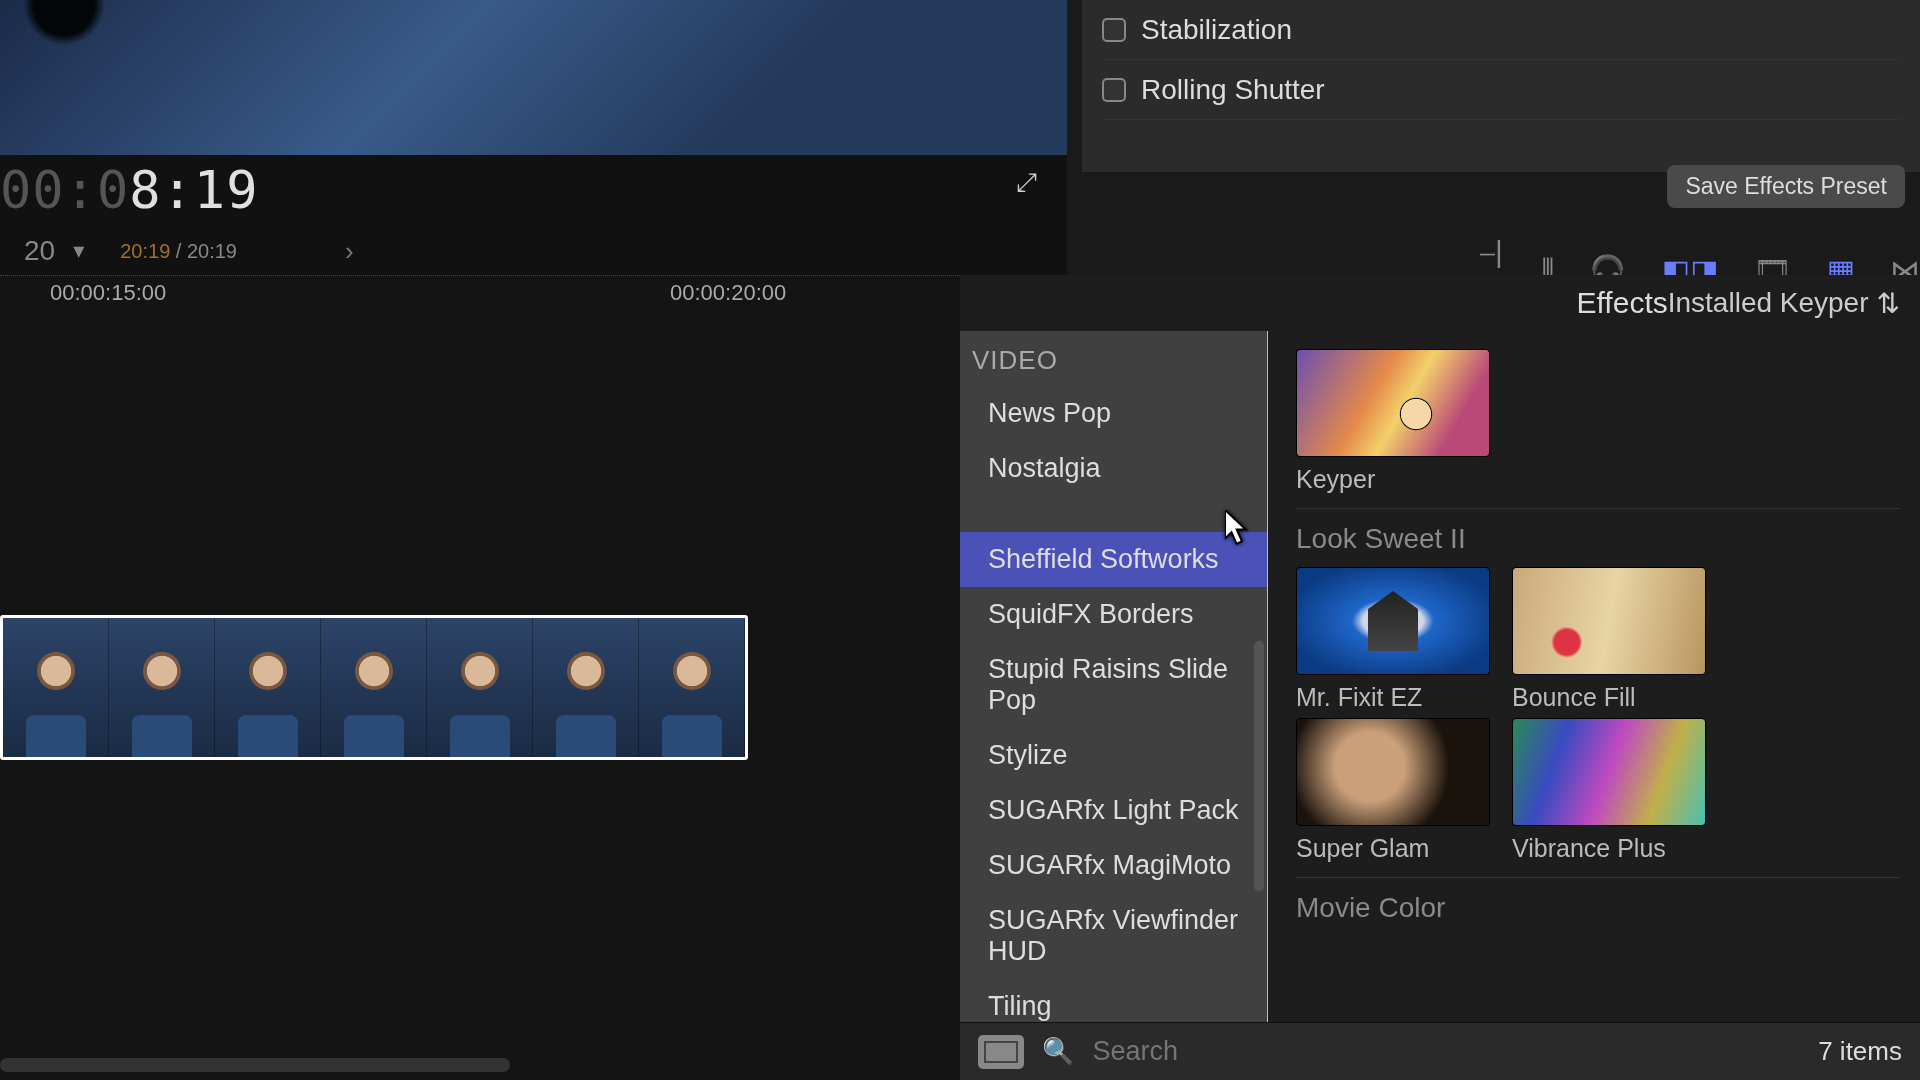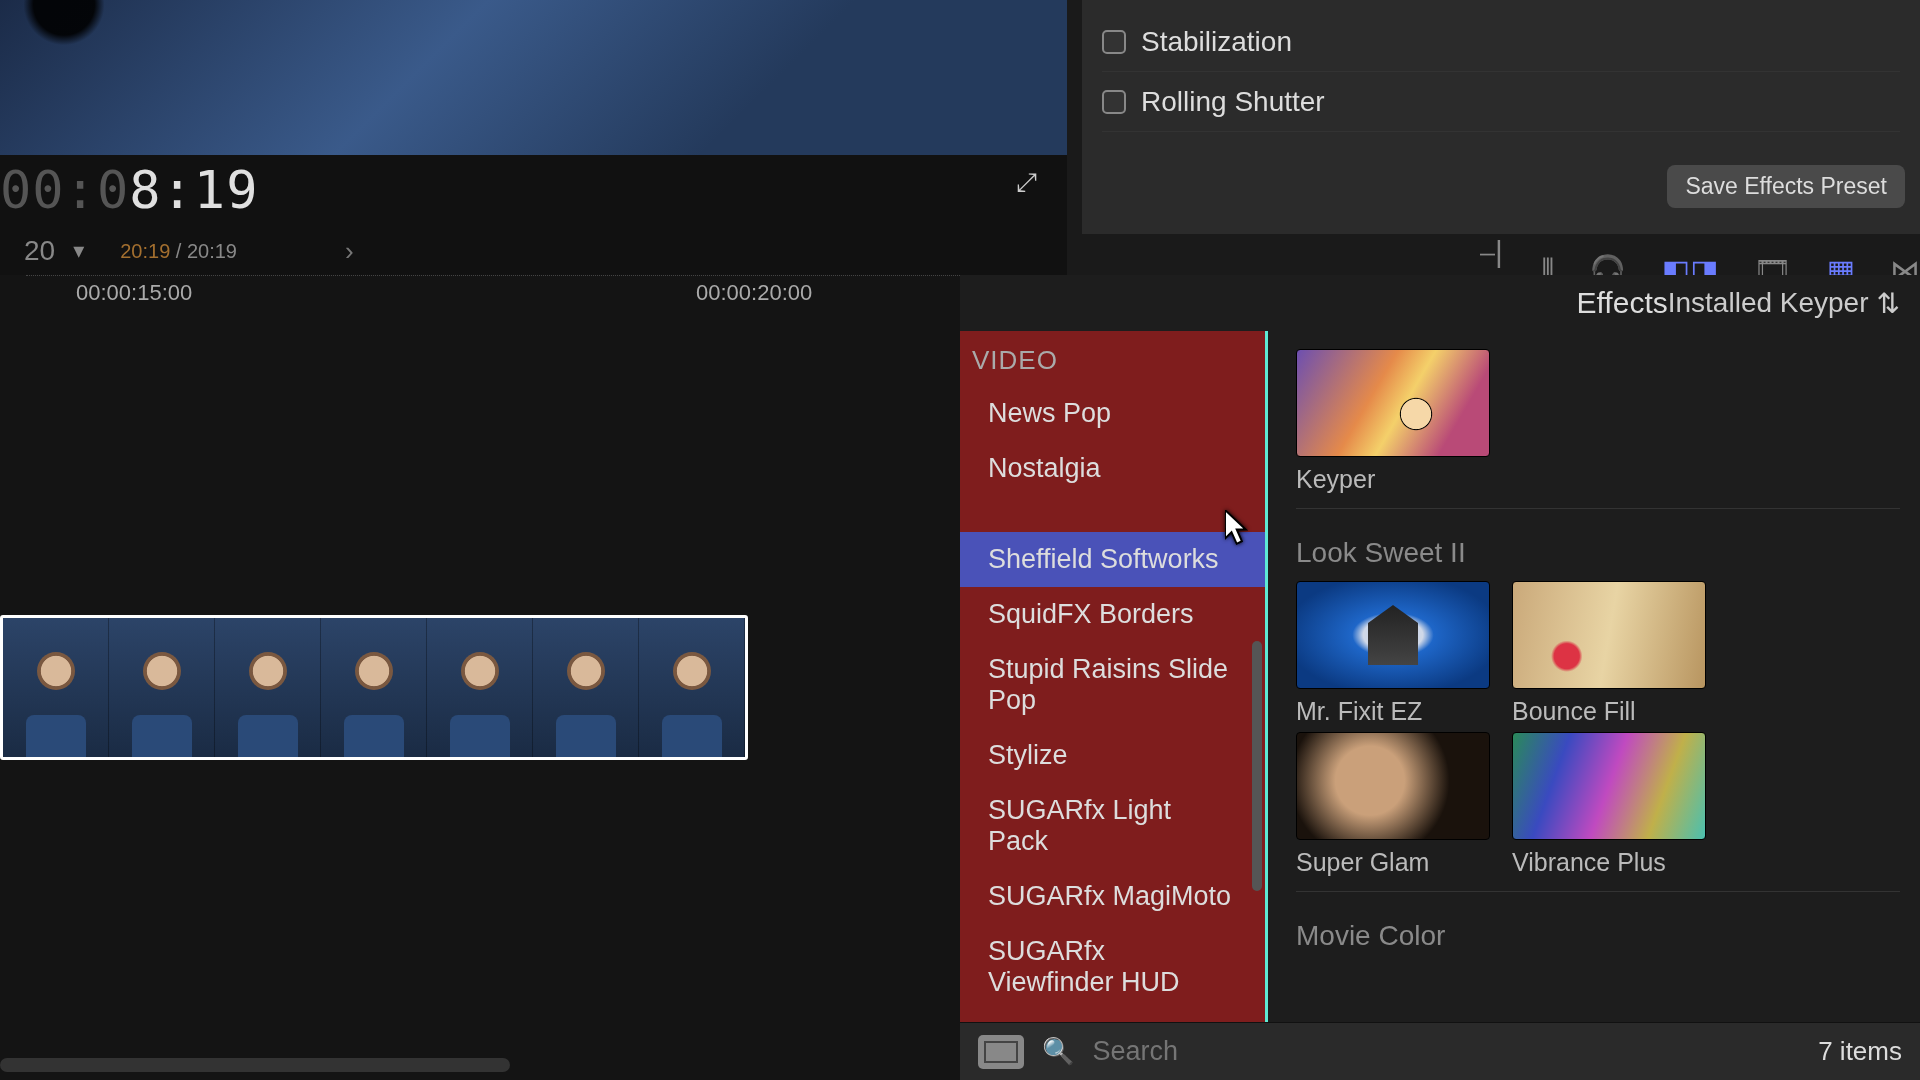--- a/index.html
+++ b/index.html
@@ -17,23 +17,23 @@
   position: absolute; left: 0; top: 0; width: 1067px; height: 155px;
   background: linear-gradient(135deg,#1b2b48 0%,#3a5a8a 40%,#243a5c 70%);
 }
 .viewer::after{
   content:""; position:absolute; left:0; top:0; width:100%; height:100%;
   background: radial-gradient(circle at 6% 3%, rgba(0,0,0,.9) 3%, transparent 4%);
 }
 
 
 .inspector {
-  position: absolute; left: 1082px; top: 0; right: 0; height: 234px;
+  position: absolute; left: 1082px; top: 0; right: 0; height: 172px;
   background: #2b2b2b;
-  padding: 12px 20px;
+  padding: 0 20px;
 }
 .insp-row {
   display: flex; align-items: center; gap: 15px;
   height: 60px;
   border-bottom: 1px solid rgba(255,255,255,.04);
 }
 .insp-chk {
   width: 24px; height: 24px; border: 2px solid #888; border-radius: 5px;
   background:#333;
 }
@@ -74,21 +74,20 @@
 .tb-icons {
   position:absolute; left:1480px; top:235px; display:flex; gap:35px; align-items:center;
 }
 .tb-icons span{ color:#888; font-size:30px; }
 .tb-icons .active{ color:#6a7cff; }
 
 
 .timeline {
   position:absolute; left:0; top:275px; width:960px; bottom:0;
   background:#141414;
-  padding-left:26px;
 }
 .ruler {
   height:30px; position:relative; border-top:1px dotted #444;
 }
 .ruler .tick{ position:absolute; top:4px; color:#aaa; font-size:22px; }
 .clip {
   position:absolute; left:0; top:340px; width:748px; height:145px;
   border:3px solid #fff; background:#0a2344; border-radius:3px;
   display:flex; overflow:hidden;
 }
@@ -116,41 +115,41 @@
   background:#1d1d1d; display:flex; flex-direction:column;
 }
 .fx-header{
   display:flex; justify-content:flex-end; align-items:center;
   padding:10px 20px 10px 14px; height:56px;
 }
 .fx-header .title{ font-size:30px; color:#ddd; }
 .fx-header .installed{ font-size:28px; color:#ccc; display:flex; align-items:center; gap:8px;}
 .fx-body{ flex:1; display:flex; min-height:0; }
 .fx-cats{
-  width:308px; background:#7f1d1d; overflow:hidden auto; position:relative;
-  border-right:3px solid #5eead4;
+  width:308px; background:#404040; overflow:hidden auto; position:relative;
+  border-right:1px solid #5eead4;
 }
 .fx-cat-head{
   padding:14px 12px 10px; font-size:26px; color:#aaa; letter-spacing:1px;
 }
 .fx-cat{
   padding:12px 28px; font-size:27px; color:#ddd; cursor:default;
 }
 .fx-cat.selected{ background:#4a52b8;margin-top:36px; }
 .fx-cats .scrollthumb{
   position:absolute; right:3px; top:310px; width:10px; height:250px;
   background:#555; border-radius:5px;
 }
 
 .fx-grid{
   flex:1; overflow:auto; padding:18px 20px 0 28px;
 }
 .fx-section-title{
   font-size:28px; color:#8a8a8a; margin:14px 0 12px; 
-  border-top:1px solid #333; padding-top:28px;
+  border-top:1px solid #333; padding-top:14px;
 }
 .fx-row{ display:flex; gap:22px; flex-wrap:wrap; margin-bottom:6px;}
 .fx-item{ width:194px; }
 .thumb{
   width:194px; height:108px; border-radius:4px; border:1px solid #000;
 }
 .fx-item .label{ margin-top:8px; font-size:25px; color:#bbb; }
 
 
 .th-keyper{ background:linear-gradient(120deg,#6d4fb0,#e58a4a 40%,#f4d06a 55%,#b94a77 80%); position:relative;}

